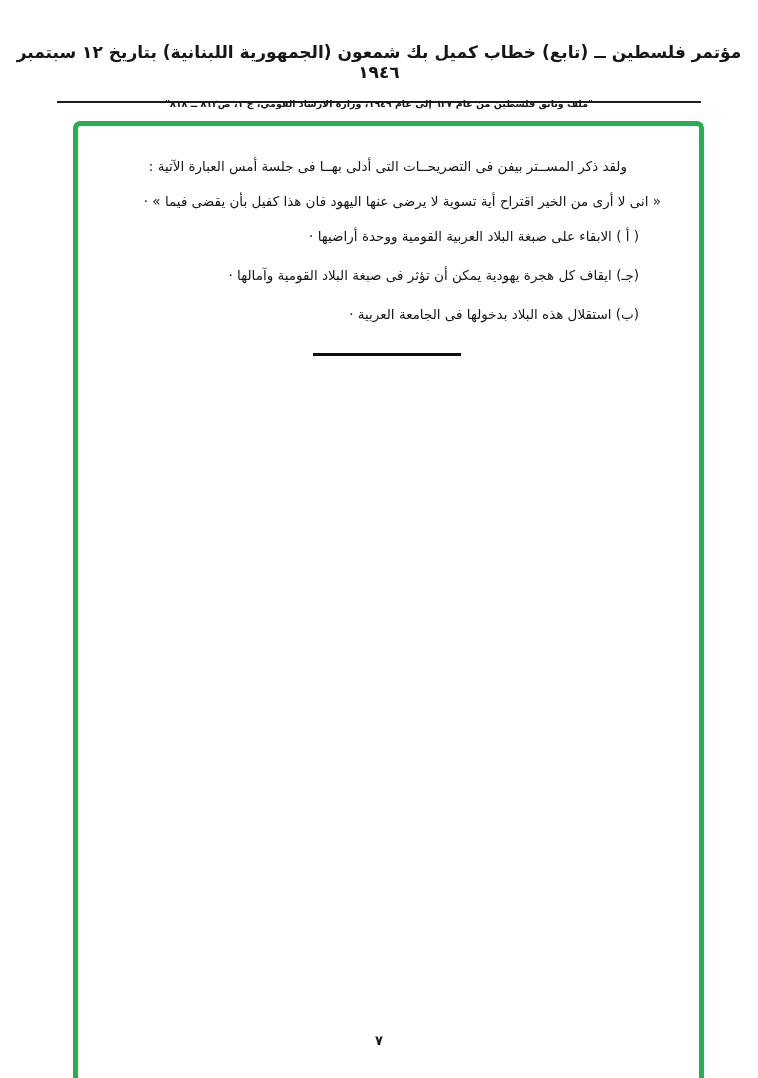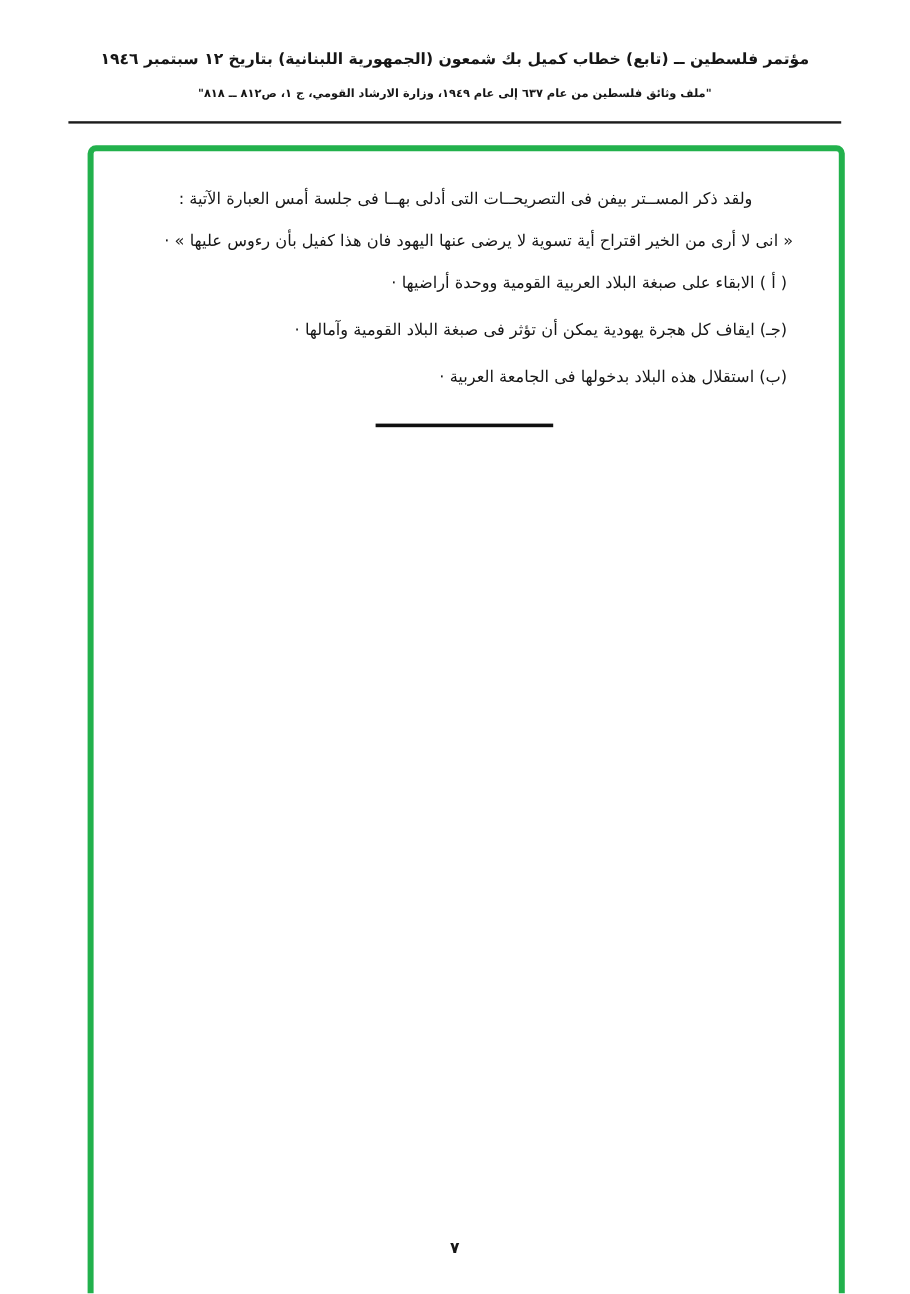--- a/index.html
+++ b/index.html
@@ -9,21 +9,21 @@
 
   .page {
     position:relative; width:758px; height:1078px;
     margin:0 auto; background:#ffffff; overflow:hidden;
   }
 
   .doc-header {
     position:absolute; top:42px; left:0; right:0;
     text-align:center; direction:rtl;
   }
-  .doc-title { font-size:13px; font-weight:bold; }
+  .doc-title { font-size:17px; font-weight:bold; }
   .doc-subtitle { margin-top:16px; font-size:9.5px; font-weight:bold; }
 
   .header-rule {
     position:absolute; top:101px; left:57px; width:644px;
     border-top:2px solid #1c1c1c;
   }
 
   .highlight-box {
     position:absolute; top:121px; left:73px; width:631px; height:981px;
     border:5px solid var(--highlight); border-radius:7px;
@@ -32,21 +32,21 @@
 
   .body-text {
     direction:rtl; text-align:justify;
     padding:27px 38px 0 34px;
     font-size:13.5px; line-height:26px; color:var(--ink);
   }
   .body-text p { margin-bottom:9px; text-indent:34px; }
   .body-text p.no-indent { text-indent:0; }
 
   .list { margin-top:4px; }
-  .list p { text-indent:0; margin-right:5px; margin-bottom:13px; }
+  .list p { text-indent:0; margin-right:22px; margin-bottom:13px; }
 
   .body-divider {
     width:148px; border-top:3px solid #101010;
     margin:26px auto 0;
   }
 
   .page-number {
     position:absolute; bottom:30px; left:0; right:0;
     text-align:center; font-size:13px; font-weight:bold;
   }
@@ -59,21 +59,21 @@
   <header class="doc-header">
     <div class="doc-title">مؤتمر فلسطين ــ (تابع) خطاب كميل بك شمعون (الجمهورية اللبنانية) بتاريخ ١٢ سبتمبر ١٩٤٦</div>
     <div class="doc-subtitle">"ملف وثائق فلسطين من عام ٦٣٧ إلى عام ١٩٤٩، وزارة الارشاد القومي، ج ١، ص٨١٢ ــ ٨١٨"</div>
   </header>
 
   <div class="header-rule"></div>
 
   <div class="highlight-box">
     <div class="body-text">
       <p>ولقد ذكر المســتر بيفن فى التصريحــات التى أدلى بهــا فى جلسة أمس العبارة الآتية :</p>
-      <p class="no-indent">« انى لا أرى من الخير اقتراح أية تسوية لا يرضى عنها اليهود فان هذا كفيل بأن رءوس عليها » ·</p>
+      <p class="no-indent">« انى لا أرى من الخير اقتراح أية تسوية لا يرضى عنها اليهود فان هذا كفيل بأن يقضى فيما » ·</p>
 
       <div class="list">
         <p>( أ ) الابقاء على صبغة البلاد العربية القومية ووحدة أراضيها ·</p>
         <p>(جـ) ايقاف كل هجرة يهودية يمكن أن تؤثر فى صبغة البلاد القومية وآمالها ·</p>
         <p>(ب) استقلال هذه البلاد بدخولها فى الجامعة العربية ·</p>
       </div>
 
       <div class="body-divider"></div>
     </div>
   </div>

